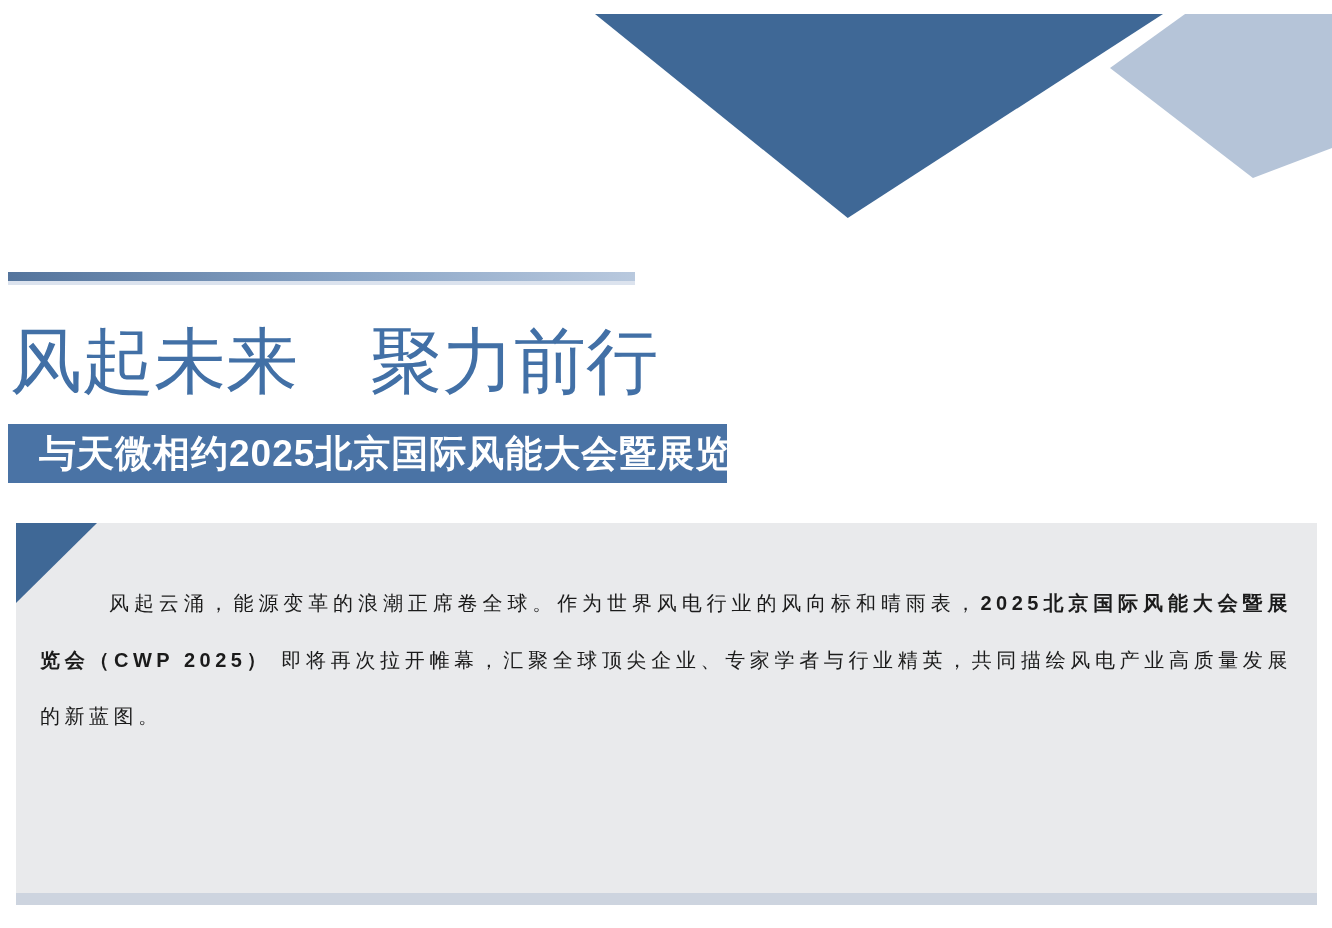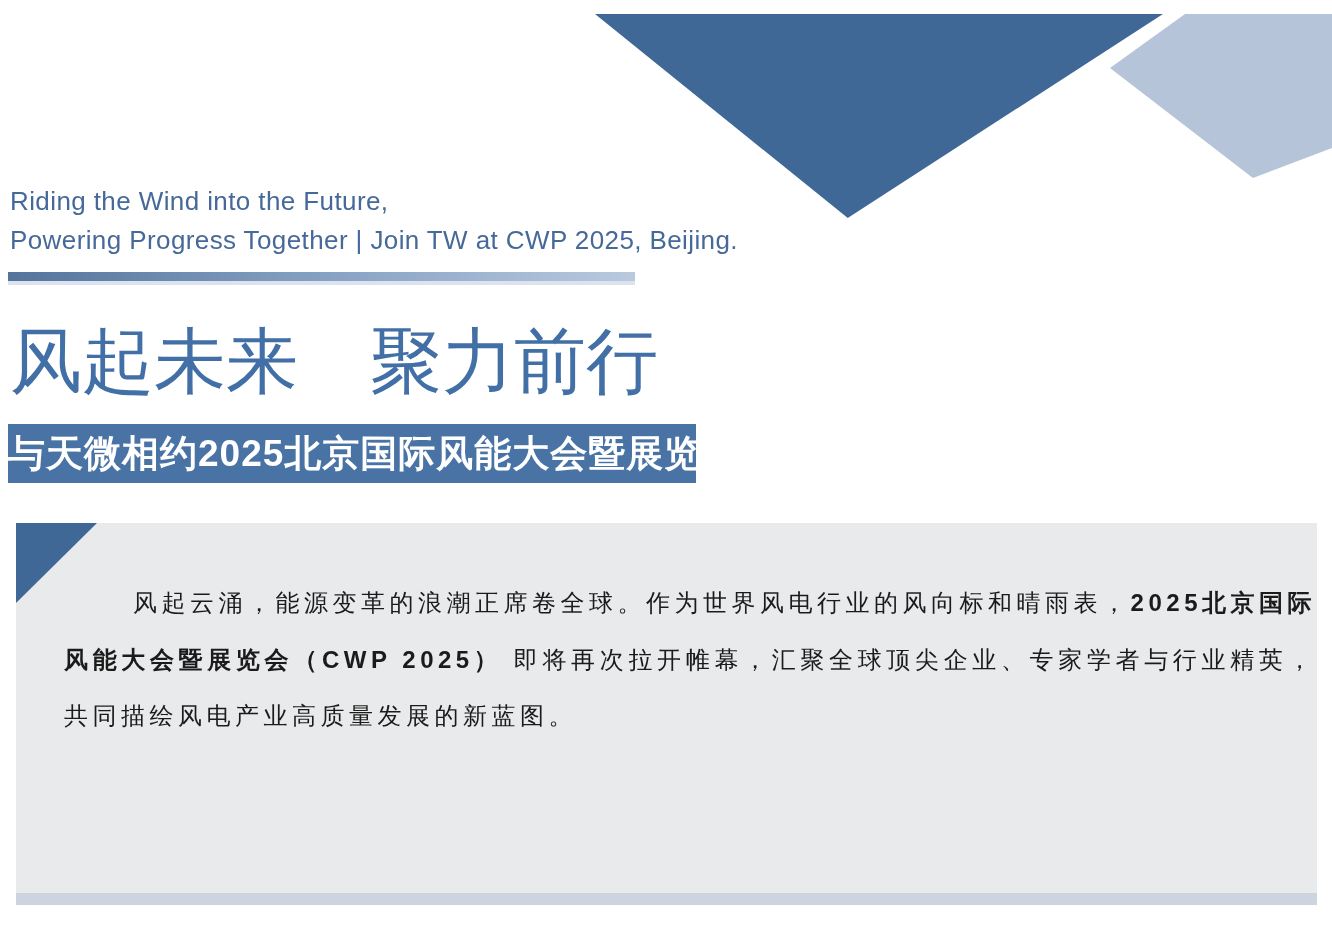--- a/index.html
+++ b/index.html
@@ -36,58 +36,53 @@
     position:absolute;left:10px;top:328px;
     color:var(--title-blue,#4270a6);
     font-size:72px;font-weight:400;line-height:66px;white-space:nowrap;
   }
   
   #subtitle-banner{
     position:absolute;left:8px;top:424px;width:688px;height:59px;
     background:var(--banner-bg,#4a73a5);
     color:var(--banner-text,#ffffff);
     font-size:37px;font-weight:700;line-height:59px;text-align:center;
-    letter-spacing:1px;white-space:nowrap;
+    letter-spacing:1px;white-space:nowrap;padding-left:31px;
   }
   
   #content-box{
     position:absolute;left:16px;top:523px;width:1301px;height:382px;
     background:var(--box-bg,#e9eaec);
   }
   #corner-triangle{
     position:absolute;left:0;top:0;width:81px;height:80px;
     background:var(--accent-dark,#3f6896);
     clip-path:polygon(0 0,100% 0,0 100%);
   }
   #box-bottom-strip{
     position:absolute;left:0;bottom:0;width:100%;height:12px;
     background:var(--box-strip,#cdd4df);
   }
   #body-text{
     position:absolute;left:24px;top:52px;width:1252px;
     color:var(--body-text,#1b1b1b);
-    font-size:24px;line-height:56.5px;letter-spacing:4.5px;
+    font-size:20px;line-height:56.5px;letter-spacing:4.5px;
     text-align:justify;
-    margin-left:24px;
   }
   #body-text p{margin:0;text-indent:69px;}
   .hl{font-weight:700;}
 </style>
 </head>
 <body>
 
 <div id="page">
 
   <div id="tri-dark" class="tri"></div>
   <div id="tri-light" class="tri"></div>
 
-  <div id="tagline">
-    <div>Riding the Wind into the Future,</div>
-    <div>Powering Progress Together | Join TW at CWP 2025, Beijing.</div>
-  </div>
 
   <div id="divider-bar"></div>
 
   <div id="page-title">风起未来　聚力前行</div>
 
   <div id="subtitle-banner">与天微相约2025北京国际风能大会暨展览会</div>
 
   <div id="content-box">
     <div id="corner-triangle"></div>
     <div id="body-text">

